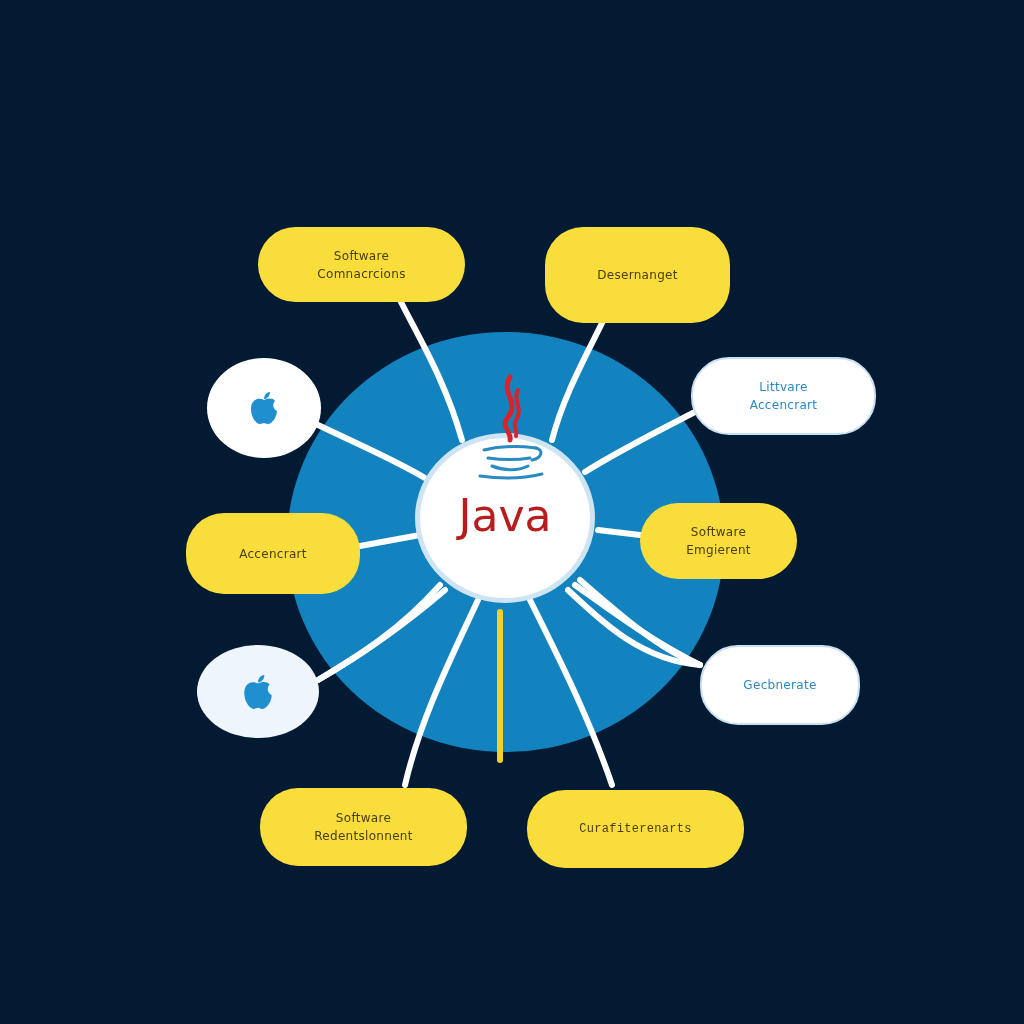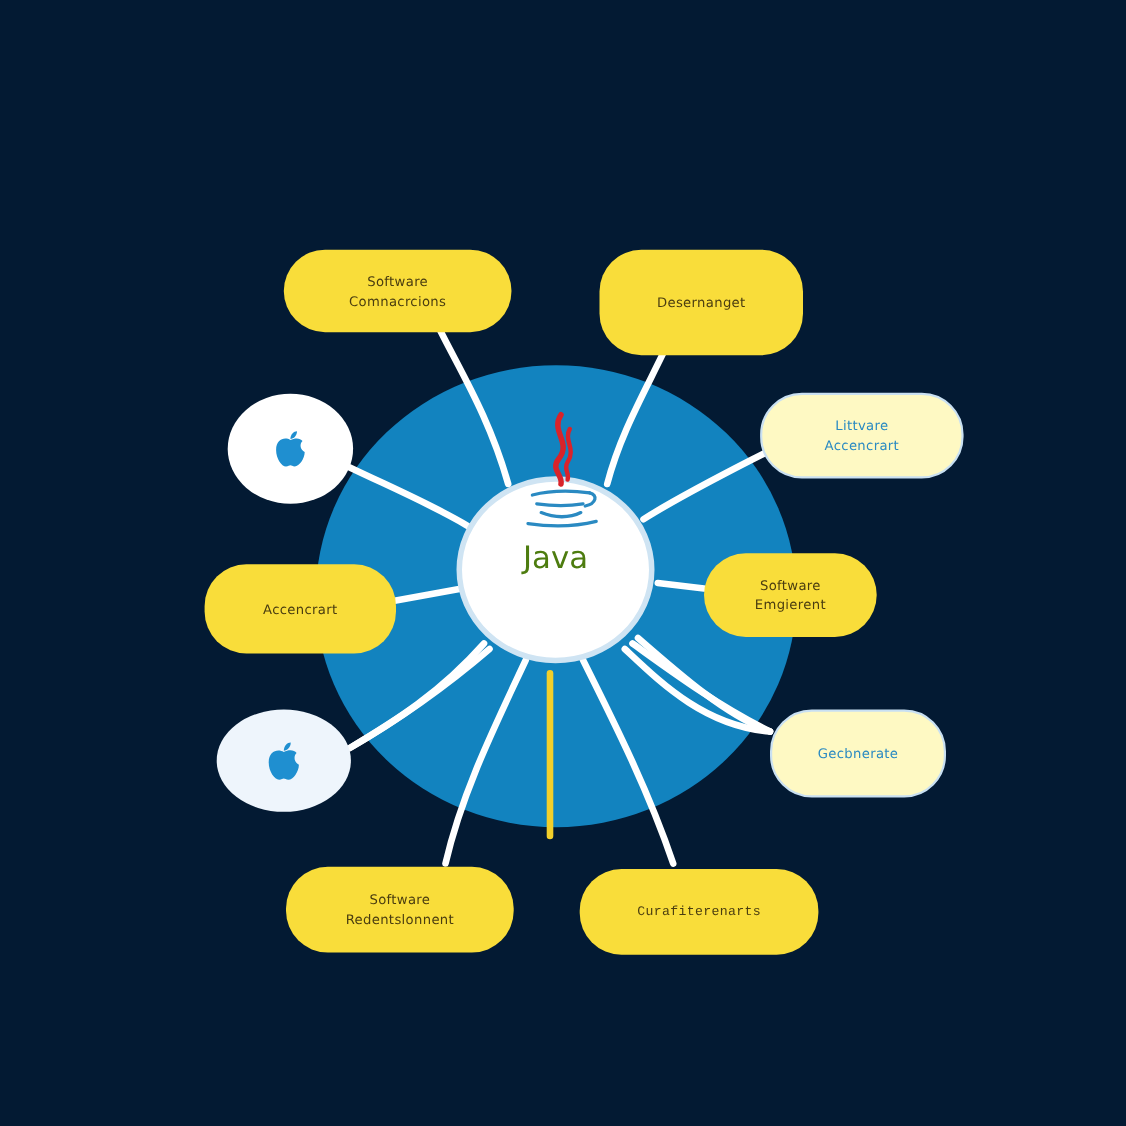--- a/index.html
+++ b/index.html
@@ -43,23 +43,23 @@
       background: #ffffff;
       border: 5px solid #cfe4f3;
       box-sizing: border-box;
     }
     .hub-label {
       position: absolute;
       left: 0;
       width: 100%;
       top: 52px;
       text-align: center;
-      color: #4d7c0f;
+      color: #b91c1c;
       font-family: "DejaVu Sans", sans-serif;
-      font-size: 28px;
+      font-size: 44px;
       font-weight: normal;
       letter-spacing: 0px;
     }
     .java-logo {
       position: absolute;
       left: 470px;
       top: 372px;
       width: 80px;
       height: 110px;
     }
@@ -75,21 +75,21 @@
       font-size: 12px;
       line-height: 18px;
       letter-spacing: 0.3px;
       cursor: pointer;
     }
     .node.yellow {
       background: #f9dd3a;
       color: #4a3d10;
     }
     .node.light {
-      background: #fef9c3;
+      background: #ffffff;
       color: #2a8ac2;
       border: 2px solid #c9e0f2;
     }
     .node span { display: block; }
     .icon-node {
       position: absolute;
       border-radius: 50%;
       background: #ffffff;
       display: flex;
       align-items: center;

